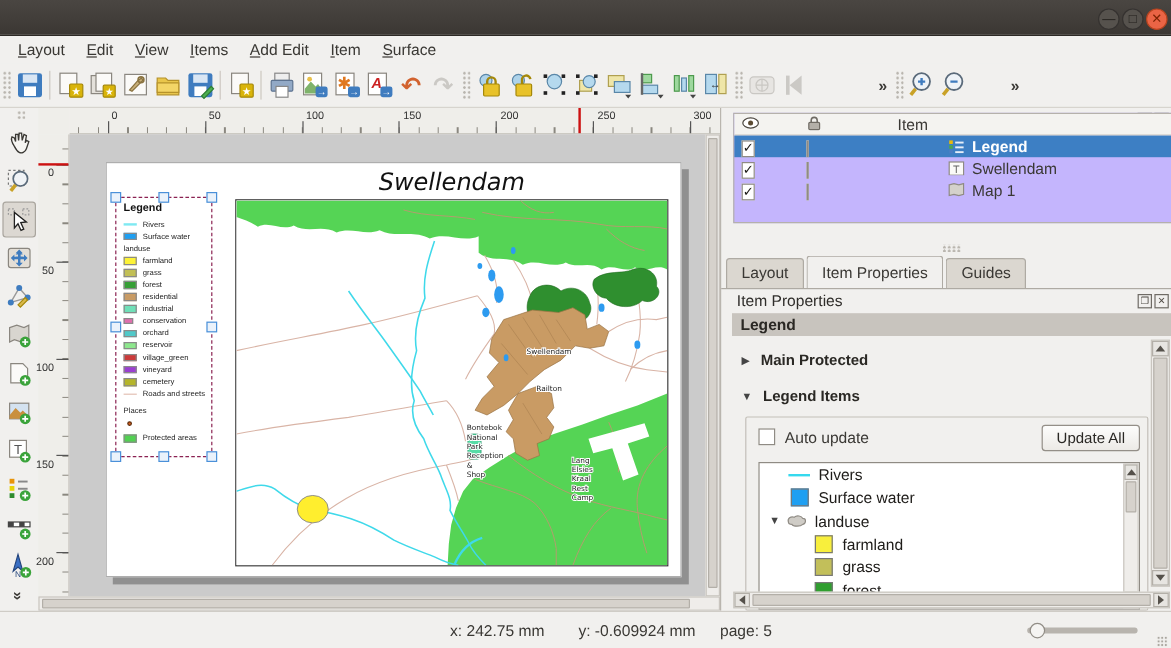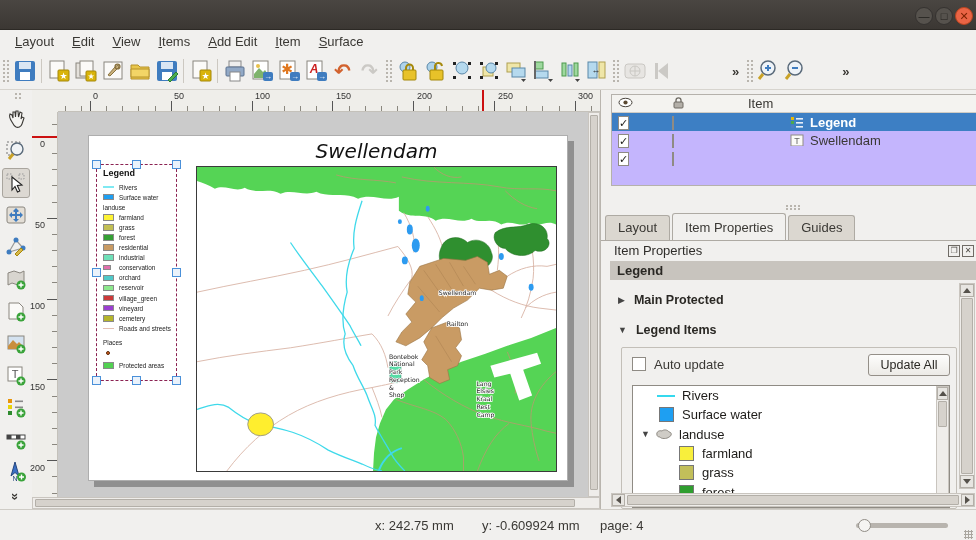--- a/index.html
+++ b/index.html
@@ -699,20 +699,26 @@
           <svg width="14" height="12" style="margin-right:6px">
             <rect x="1" y="1" width="12" height="11" fill="#fbfaf8" stroke="#8f8b84"></rect>
             <text x="7" y="10" font-size="9" fill="#666" text-anchor="middle">T</text>
           </svg>
           <span>Swellendam</span>
         </span>
     </div>
     <div class="it-row">
       <span class="c1"><span class="cbx">✓</span></span>
       <span class="c2"><span class="cbx"></span></span>
+      <span class="c3">
+          <svg width="14" height="12" style="margin-right:6px">
+            <path d="M1,2 L5,1 L9,2 L13,1 V10 L9,11 L5,10 L1,11 Z" fill="#d4d1cb" stroke="#8f8b84"></path>
+          </svg>
+          <span>Map 1</span>
+        </span>
     </div>
   </div>
   <div class="grip" style="position:absolute;left:182px;top:114px;height:6px;width:16px;background-size:4px 3px"></div>
 
   <div class="tabs">
     <div class="tab">Layout</div>
     <div class="tab active">Item Properties</div>
     <div class="tab">Guides</div>
   </div>
 
@@ -800,17 +806,17 @@
       <div class="sq-btn" style="left:auto;right:0;top:0;width:13px;height:12px">
           <span class="arrow" style="border-top:4px solid transparent;border-bottom:4px solid transparent;border-left:5px solid #55514b"></span>
         </div>
     </div>
   </div>
 </div>
 
 <div id="statusbar">
   <span class="abs" style="left:375px;top:8px">x: 242.75 mm</span>
   <span class="abs" style="left:482px;top:8px">y: -0.609924 mm</span>
-  <span class="abs" style="left:600px;top:8px">page: 4</span>
+  <span class="abs" style="left:600px;top:8px">page: 5</span>
   <div class="abs" style="left:856px;top:13px;width:92px;height:5px;background:#b8b4ae;border-radius:3px"></div>
   <div class="abs" style="left:858px;top:9px;width:13px;height:13px;border-radius:50%;background:#f5f4f2;border:1px solid #918d86"></div>
   <div class="abs" style="right:3px;top:20px;width:9px;height:9px;background:radial-gradient(circle at 1.5px 1.5px,#aaa69f 1px,transparent 1.2px) 0 0/3px 3px"></div>
 </div>
 
 </body></html>

